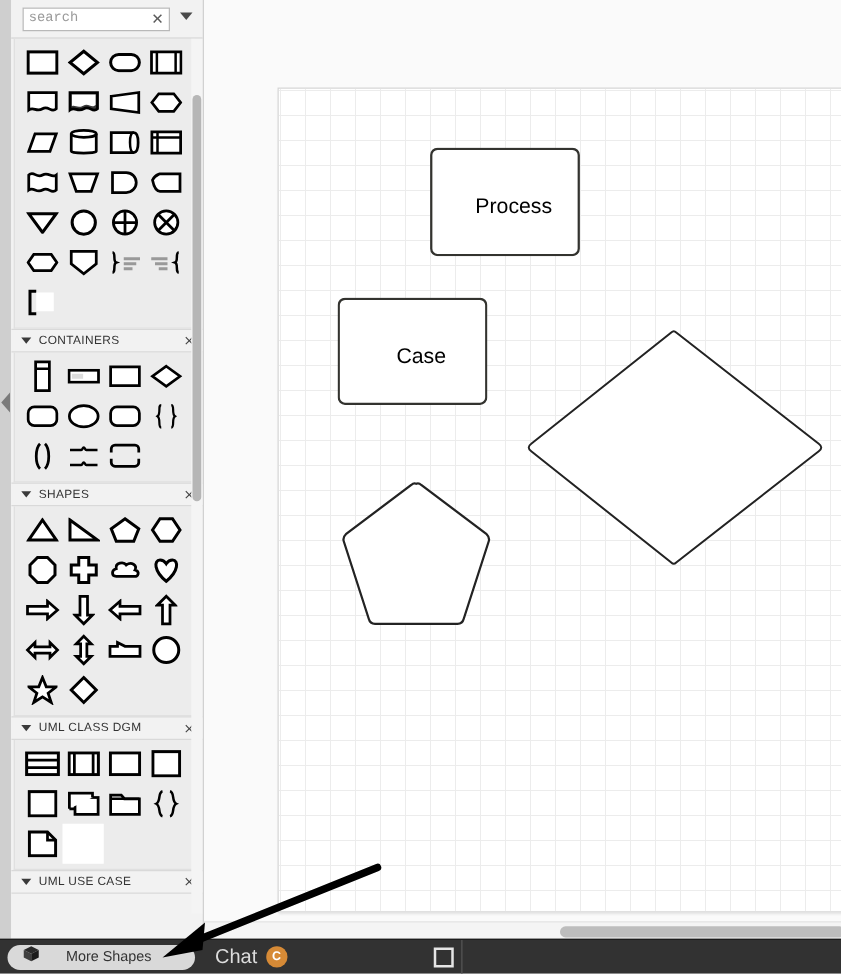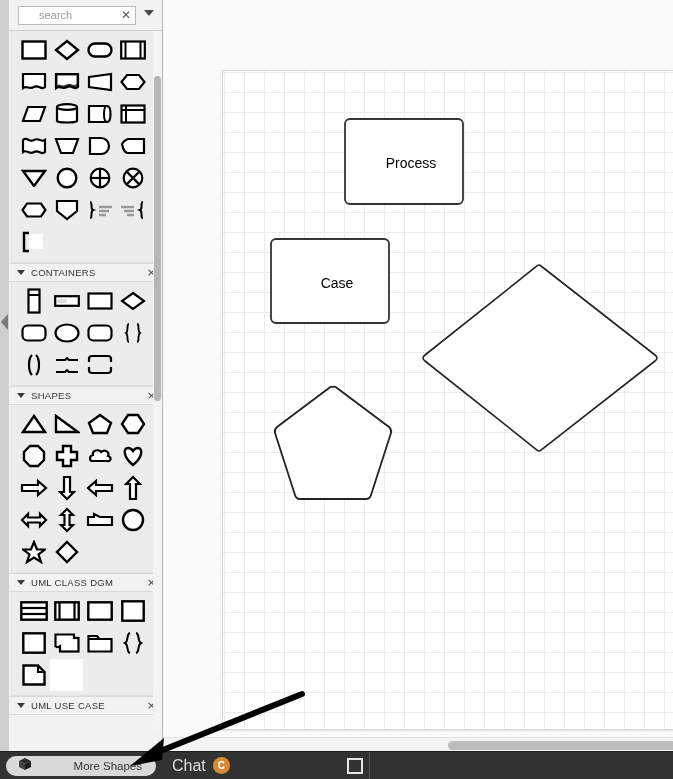--- a/index.html
+++ b/index.html
@@ -45,24 +45,24 @@
     background: #f2f2f2;
     border-bottom: 1px solid #cfcfcf;
   }
   #search-box {
     position: absolute; left: 9px; top: 6px;
     width: 118px; height: 19px;
     background: #ffffff;
     border: 1px solid #b9b9b9;
   }
   #search-input {
-    position: absolute; left: 20px; top: 0;
+    position: absolute; left: 4px; top: 0;
     width: 92px; height: 17px; line-height: 17px;
     border: none; outline: none;
-    font-family: Liberation Sans, sans-serif;
+    font-family: Liberation Mono, monospace;
     font-size: 11px; color: #555;
     background: transparent;
   }
   #search-input::placeholder { color: #9a9a9a; }
   #search-clear {
     position: absolute; right: 4px; top: 1px;
     font-size: 12px; color: #5a5a5a; line-height: 15px;
     cursor: pointer; font-family: "DejaVu Sans", sans-serif;
   }
   #search-caret {
@@ -158,21 +158,21 @@
       linear-gradient(to bottom, #ececec 1px, transparent 1px),
       linear-gradient(to right, #d8d8d8 1px, transparent 1px),
       linear-gradient(to bottom, #d8d8d8 1px, transparent 1px);
     background-size: 20px 20px, 20px 20px, 100px 100px, 100px 100px;
     background-position: 1px 1px, 1px 1px, 1px 1px, 1px 1px;
   }
   .diag-shape { position: absolute; }
   .diag-label {
     position: absolute; left: 0; right: 0;
     text-align: center;
-    font-size: 14px; color: #000;
+    font-size: 17px; color: #000;
     font-family: "Liberation Sans", sans-serif;
     padding-left: 14px;
   }
 
   
   #canvas-hscroll-track {
     position: absolute; left: 0; bottom: 0;
     width: 510px; height: 14px;
     background: #f4f4f4;
     border-top: 1px solid #e4e4e4;
@@ -195,21 +195,21 @@
   #more-shapes-btn {
     margin-left: 6px;
     width: 150px; height: 20px;
     background: #d9d9d9;
     border-radius: 10px;
     display: flex; align-items: center;
     cursor: pointer;
   }
   #more-shapes-icon { margin-left: 12px; display: block; }
   #more-shapes-label {
-    flex: 1; text-align: right; padding-right: 14px;
+    flex: 1; text-align: center; padding-right: 14px;
     font-size: 11.5px; color: #333;
   }
   #chat-btn {
     margin-left: 16px;
     display: flex; align-items: center; cursor: pointer;
   }
   #chat-label { font-size: 16px; color: #dcdcdc; }
   #chat-badge {
     margin-left: 7px;
     width: 17px; height: 17px; border-radius: 50%;

